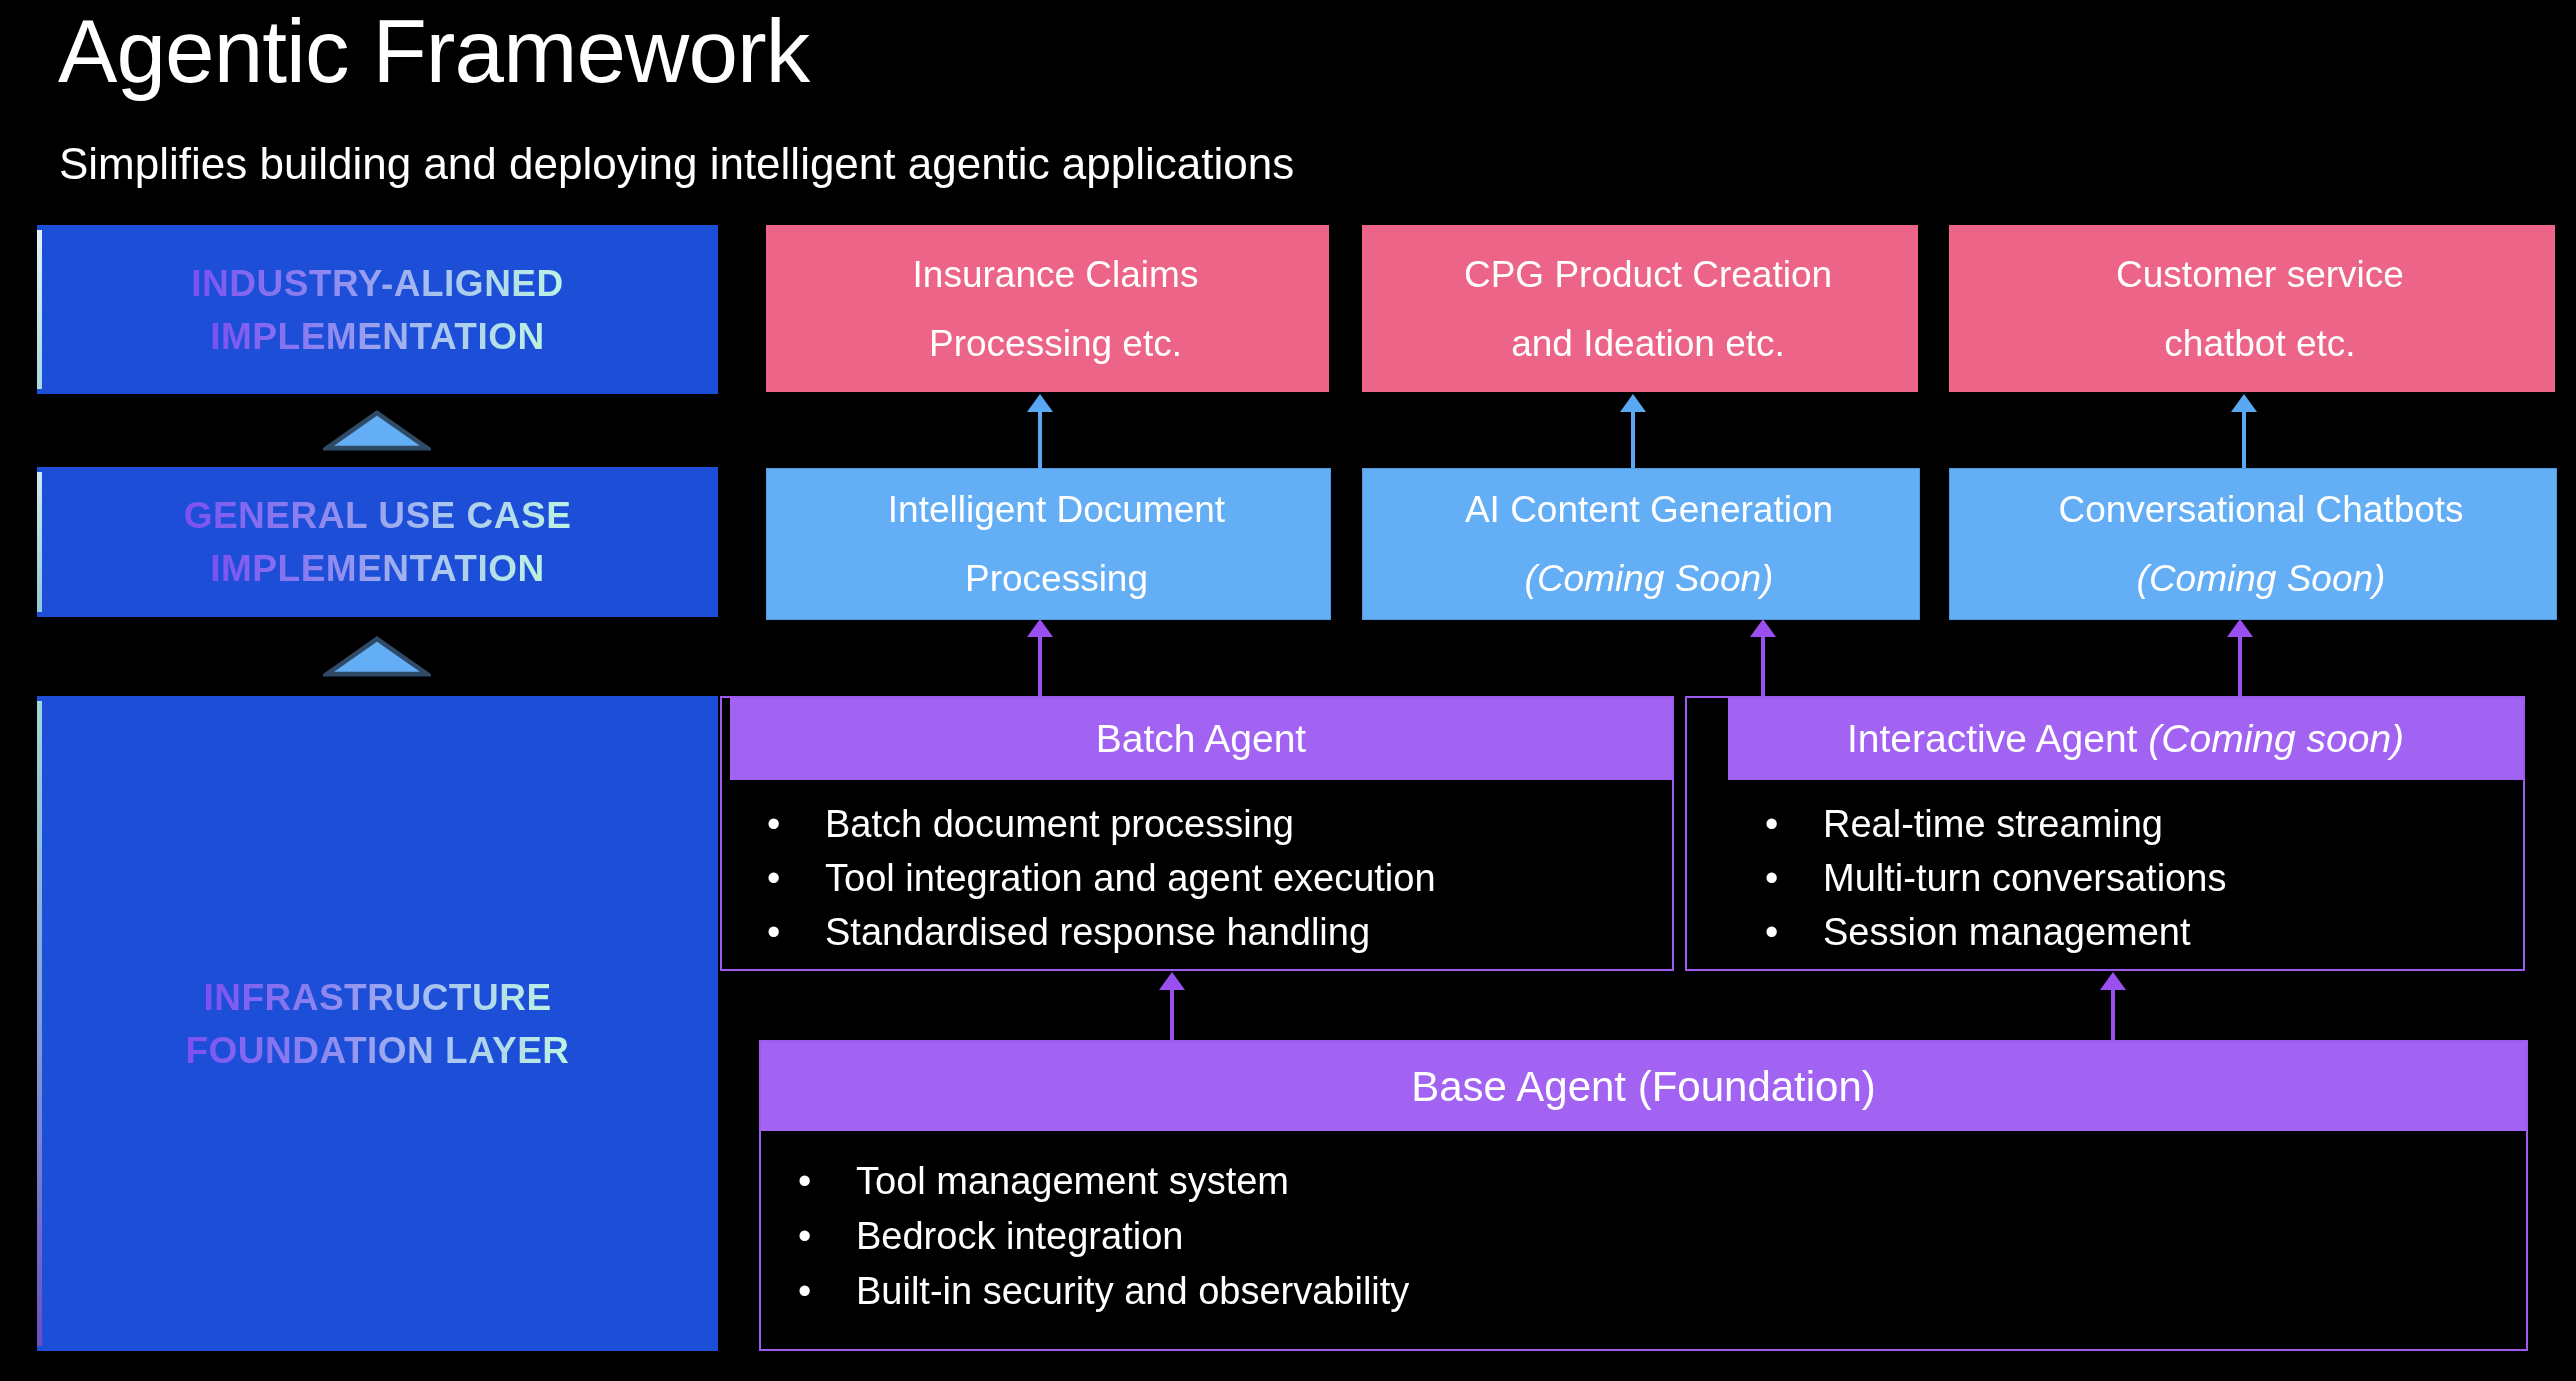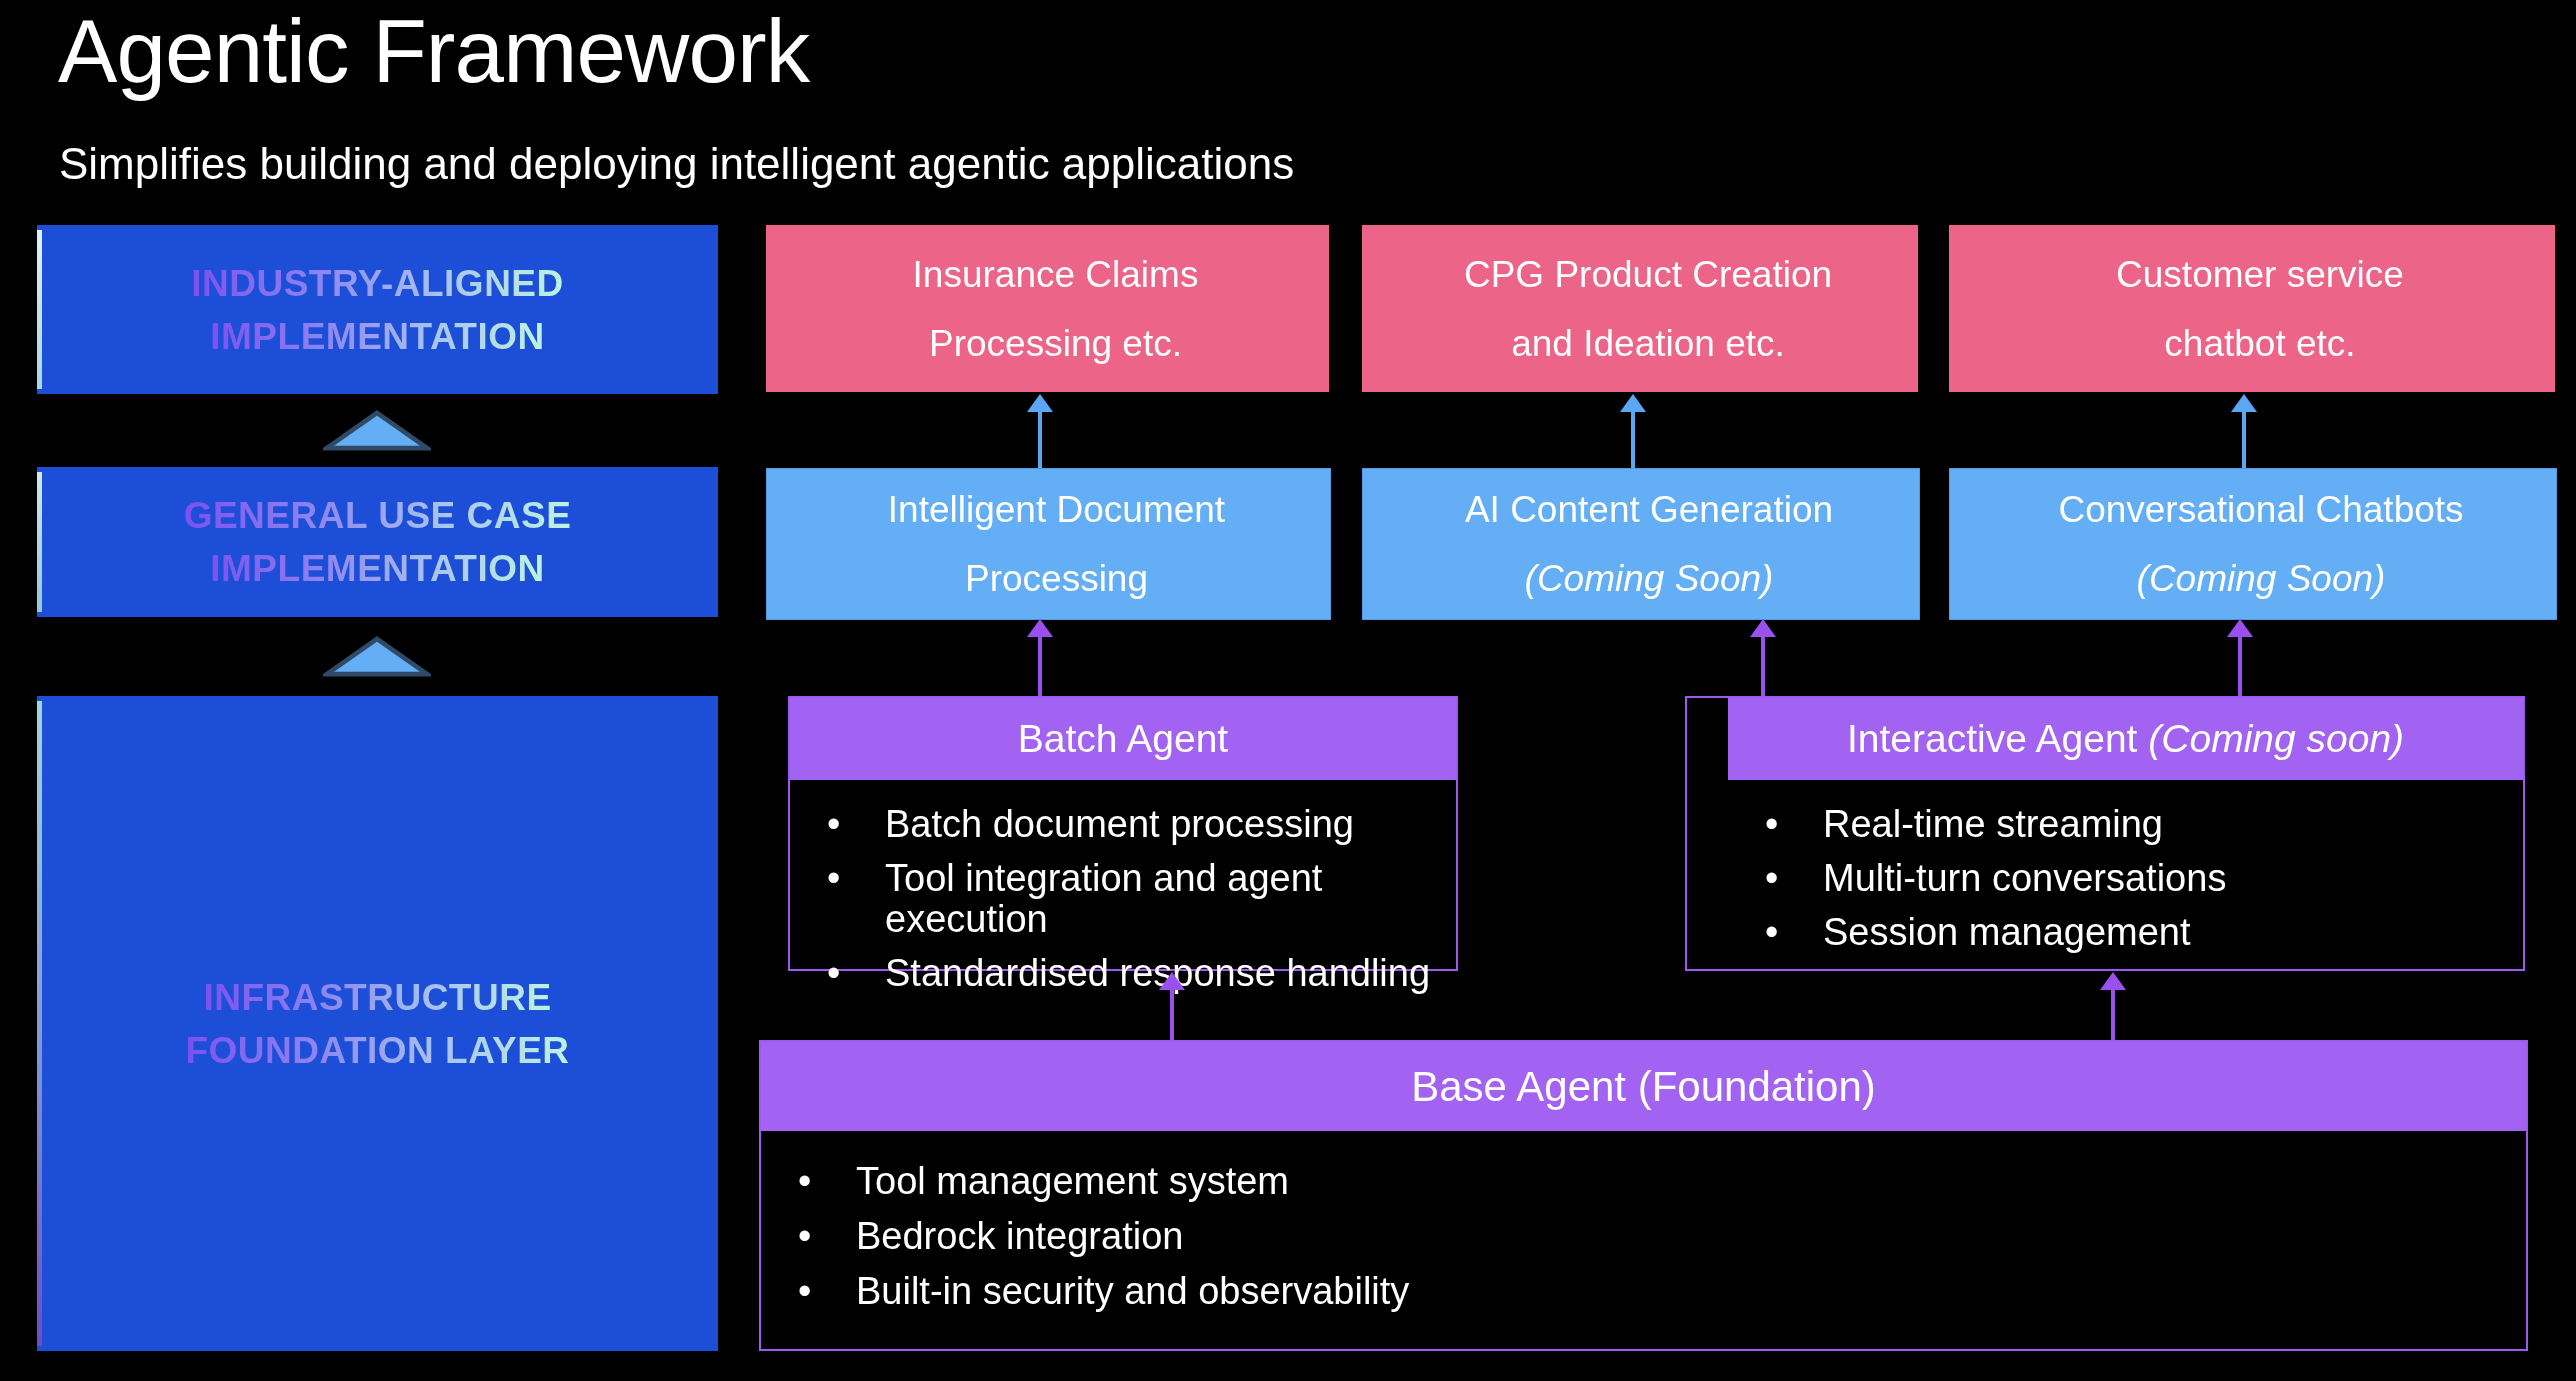--- a/index.html
+++ b/index.html
@@ -57,21 +57,21 @@
   .ap1{left:1027px;top:619px;height:77px;}
   .ap2{left:1750px;top:619px;height:77px;}
   .ap3{left:2227px;top:619px;height:77px;}
   .ap4{left:1159px;top:972px;height:68px;}
   .ap5{left:2100px;top:972px;height:68px;}
 
   
   .agent{position:absolute;background:#000;border:2.8px solid #9d59f0;box-sizing:border-box;}
   .agent-header{background:#a263f3;display:flex;align-items:center;justify-content:center;
                 color:#fff;font-size:39px;font-weight:400;}
-  .batch{left:788px;top:696px;width:670px;height:275px;}
+  .batch{left:720px;top:696px;width:954px;height:275px;padding-left:8px;}
   .interactive{left:1685px;top:696px;width:840px;height:275px;padding-left:41px;}
   .batch .agent-header,.interactive .agent-header{height:82px;}
   .base{left:759px;top:1040px;width:1769px;height:311px;}
   .base .agent-header{height:89px;font-size:42px;}
 
   .agent ul{list-style:none;margin:24px 0 0 0;padding:0;}
   .agent li{position:relative;padding-left:95px;font-size:38px;line-height:41px;
             margin-bottom:13px;color:#fff;text-align:left;}
   .agent li::before{content:"\2022";position:absolute;left:37px;}
   .base ul{margin-top:30px;}

